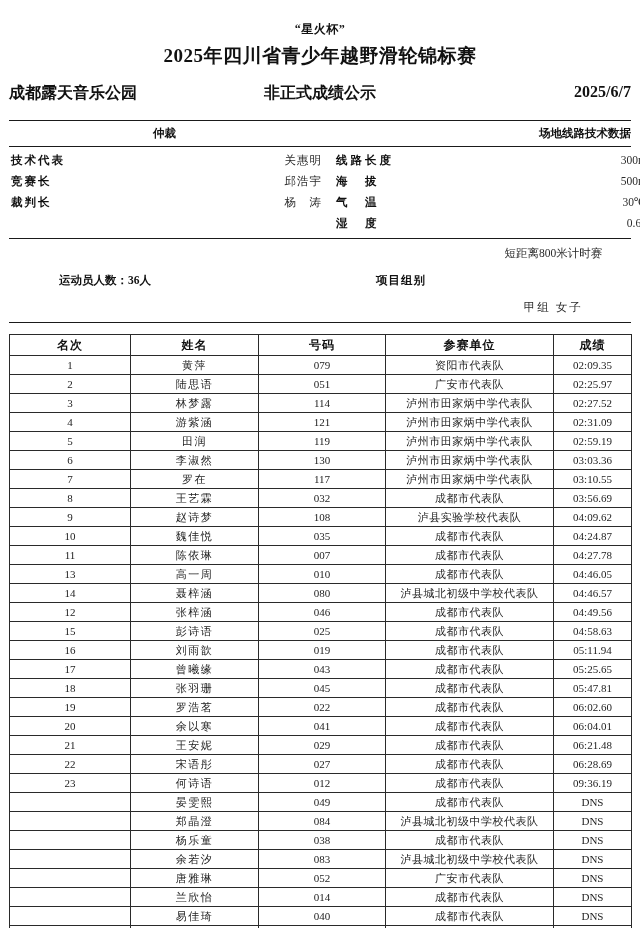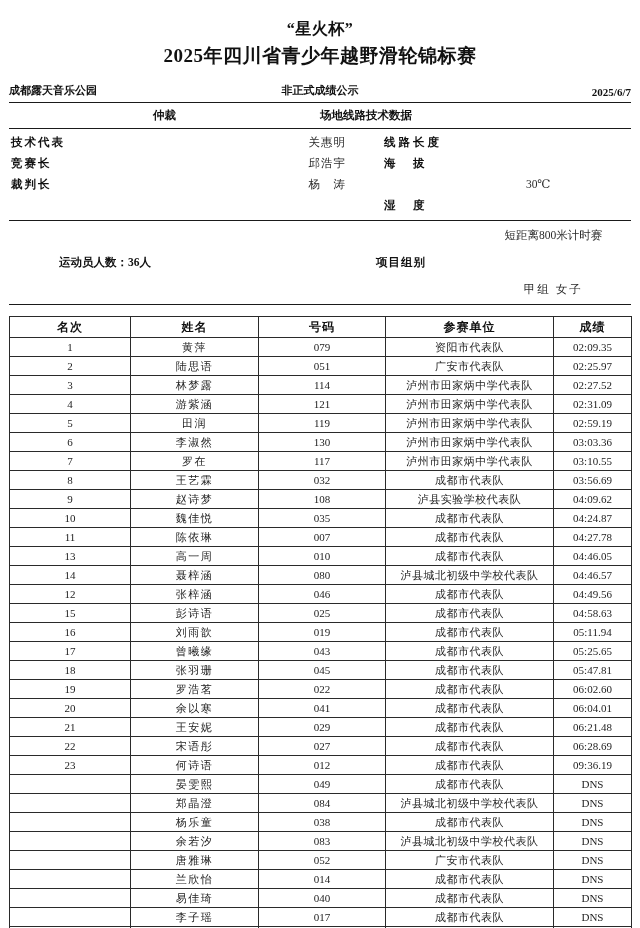--- a/index.html
+++ b/index.html
@@ -22,66 +22,65 @@
     box-sizing: border-box;
     padding: 0 9px;
   }
 
   
   .title-block {
     text-align: center;
     padding-top: 16px;
   }
   .title-line1 {
-    font-size: 16px;
+    font-size: 12px;
     font-weight: bold;
     letter-spacing: 0.5px;
     line-height: 26px;
   }
   .title-line2 {
     font-size: 19px;
     font-weight: bold;
     letter-spacing: 0.5px;
     line-height: 27px;
   }
 
   
   .meta-bar {
     margin-top: 14px;
     display: flex;
-    align-items: flex-end;
-    font-size: 11px;
+    align-items: flex-start;
+    font-size: 16px;
     font-weight: bold;
     border-bottom: 1.6px solid #1a1a1a;
-    padding-bottom: 4px;
+    padding-bottom: 16px;
   }
   .meta-left  { flex: 0 0 33%; text-align: left; }
   .meta-mid   { flex: 0 0 34%; text-align: center; }
   .meta-right { flex: 0 0 33%; text-align: right; }
 
   
   .info-wrap {
     border-bottom: 1.6px solid #1a1a1a;
   }
   .info-head {
     display: flex;
     font-size: 11.5px;
     font-weight: bold;
     padding: 5px 0 5px 0;
     border-bottom: 1.1px solid #1a1a1a;
   }
   .info-head .ih-left  { flex: 0 0 50%; text-align: center; }
-  .info-head .ih-right { flex: 0 0 50%; text-align: left; }
+  .info-head .ih-right { flex: 0 0 50%; text-align: right; }
 
   .info-rows { padding: 3px 0 4px 0; }
   .info-row {
     display: flex;
     font-size: 11.5px;
     line-height: 21px;
-    gap: 24px;
   }
   .ir-label {
     flex: 0 0 21%;
     font-weight: bold;
     text-align: left;
     padding-left: 2px;
     letter-spacing: 2px;
   }
   .ir-value {
     flex: 0 0 29%;
@@ -200,20 +199,21 @@
       </div>
       <div class="info-row">
         <div class="ir-label">竞赛长</div>
         <div class="ir-value">邱浩宇</div>
         <div class="ir-label2">海　拔</div>
         <div class="ir-value2">500m</div>
       </div>
       <div class="info-row">
         <div class="ir-label">裁判长</div>
         <div class="ir-value">杨　涛</div>
+        <div class="ir-label2">气　温</div>
         <div class="ir-value2">30℃</div>
       </div>
       <div class="info-row">
         <div class="ir-label blank-cell"></div>
         <div class="ir-value blank-cell"></div>
         <div class="ir-label2">湿　度</div>
         <div class="ir-value2">0.61</div>
       </div>
     </div>
   </div>

